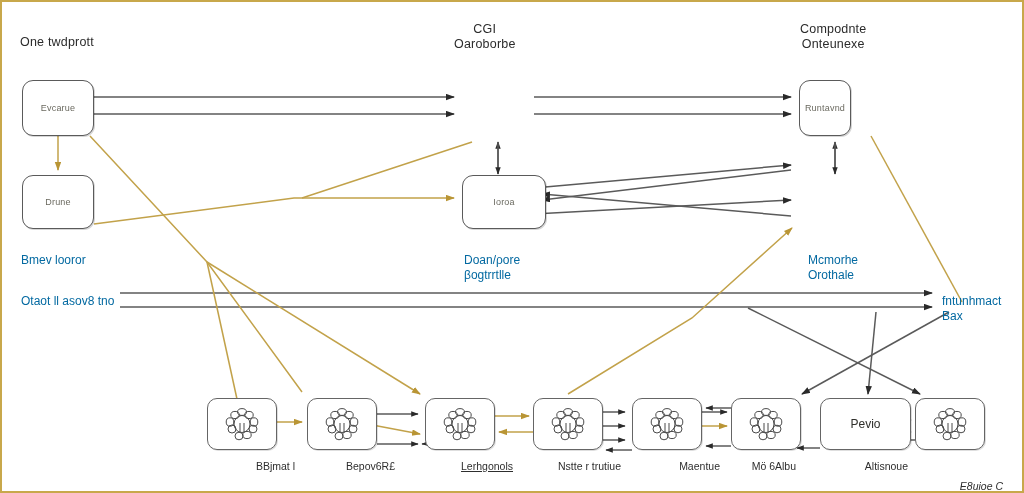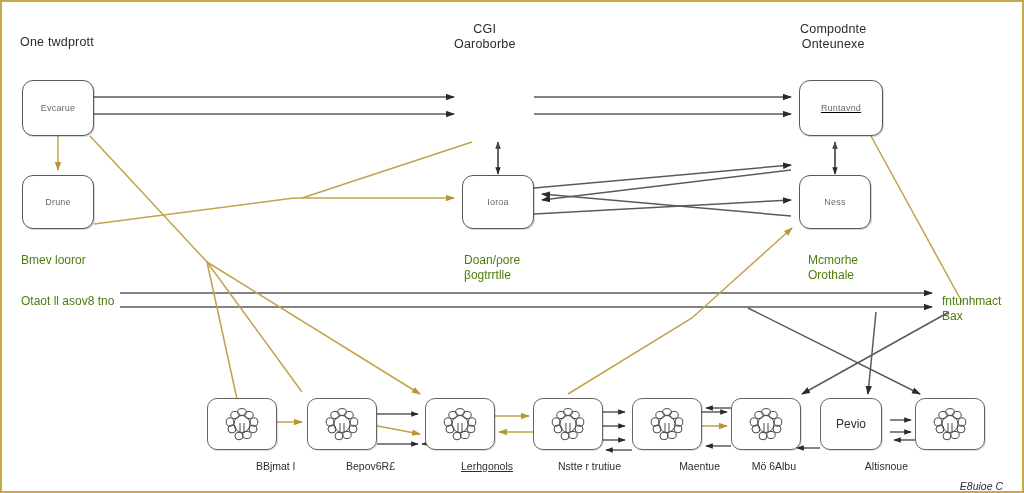--- a/index.html
+++ b/index.html
@@ -30,21 +30,21 @@
     font-size: 12.5px;
     color: #2b2b2b;
     letter-spacing: 0.2px;
     line-height: 15px;
     text-align: center;
     white-space: pre-line;
   }
   .side-label {
     position: absolute;
     font-size: 12px;
-    color: #4d7c0f;
+    color: #0369a1;
     white-space: pre-line;
     line-height: 15px;
   }
   .node {
     position: absolute;
     box-sizing: border-box;
     background: #ffffff;
     border: 1.4px solid #5a5a5a;
     border-radius: 11px;
     display: flex;
@@ -176,33 +176,30 @@
   <div class="side-label" style="left:19px; top:292px;">Otaot ll asov8 tno</div>
   <div class="side-label" style="left:940px; top:292px;">fntunhmact Bax</div>
   <div class="side-label" style="left:462px; top:251px;">Doan/ρore
 βogtrrtlle</div>
   <div class="side-label" style="left:806px; top:251px;">Mcmorhe
 Orothale</div>
 
   <div class="node" style="left:20px; top:78px; width:72px; height:56px;">
     <span class="node-label">Evcarue</span>
   </div>
-  <div class="node" style="left:797px; top:78px; width:84px; height:56px;text-decoration:underline;">
+  <div class="node" style="left:797px; top:78px; width:52px; height:56px;">
     <span class="node-label">Runtavnd</span>
   </div>
 
   <div class="node" style="left:20px; top:173px; width:72px; height:54px;">
     <span class="node-label">Drune</span>
   </div>
-  <div class="node" style="left:460px; top:173px; width:72px; height:54px;">
+  <div class="node" style="left:460px; top:173px; width:84px; height:54px;">
     <span class="node-label">Ioroa</span>
   </div>
-  <div class="node" style="left:797px; top:173px; width:72px; height:54px;">
-    <span class="node-label">Ness</span>
-  </div>
 
   <div id="leaf-row">
       <div class="leaf" style="left: 205px; top: 396px; width: 70px; height: 52px;">
         <span>
 <svg class="cluster-icon" width="38" height="34" viewBox="0 0 38 34" xmlns="http://www.w3.org/2000/svg" fill="none" stroke="#4a4a4a" stroke-width="1">
   <ellipse cx="19" cy="17" rx="8" ry="8.5"></ellipse>
   <ellipse cx="12" cy="8" rx="4.2" ry="3.6"></ellipse>
   <ellipse cx="19" cy="5" rx="4.4" ry="3.4"></ellipse>
   <ellipse cx="26" cy="8" rx="4.2" ry="3.6"></ellipse>
   <ellipse cx="31" cy="15" rx="3.8" ry="4.2"></ellipse>
@@ -299,21 +296,21 @@
   <ellipse cx="30" cy="22" rx="4.0" ry="3.8"></ellipse>
   <ellipse cx="24" cy="28" rx="4.2" ry="3.6"></ellipse>
   <ellipse cx="16" cy="29" rx="4.0" ry="3.8"></ellipse>
   <ellipse cx="9" cy="22" rx="4.0" ry="4.0"></ellipse>
   <ellipse cx="7" cy="15" rx="3.8" ry="4.2"></ellipse>
   <path d="M17,16 L17,25 M21,16 L21,25"></path>
 </svg>
         </span>
       </div>
       <div class="leaf-caption" style="left: 688px; top: 458px; width: 106px;">Mö 6Albu</div>
-      <div class="leaf" style="left: 818px; top: 396px; width: 62px; height: 52px;">
+      <div class="leaf" style="left: 818px; top: 396px; width: 91px; height: 52px;">
         <span class="leaf-text">Pevio</span>
       </div>
       <div class="leaf-caption" style="left: 800px; top: 458px; width: 106px;">Altisnoue</div>
       <div class="leaf" style="left: 913px; top: 396px; width: 70px; height: 52px;">
         <span>
 <svg class="cluster-icon" width="38" height="34" viewBox="0 0 38 34" xmlns="http://www.w3.org/2000/svg" fill="none" stroke="#4a4a4a" stroke-width="1">
   <ellipse cx="19" cy="17" rx="8" ry="8.5"></ellipse>
   <ellipse cx="12" cy="8" rx="4.2" ry="3.6"></ellipse>
   <ellipse cx="19" cy="5" rx="4.4" ry="3.4"></ellipse>
   <ellipse cx="26" cy="8" rx="4.2" ry="3.6"></ellipse>

